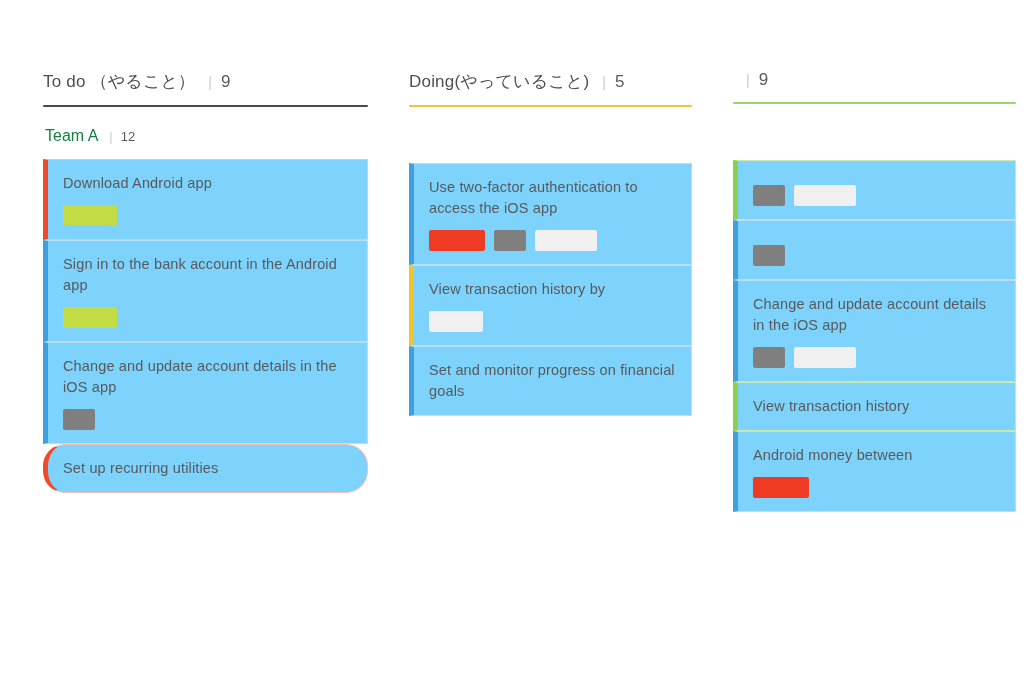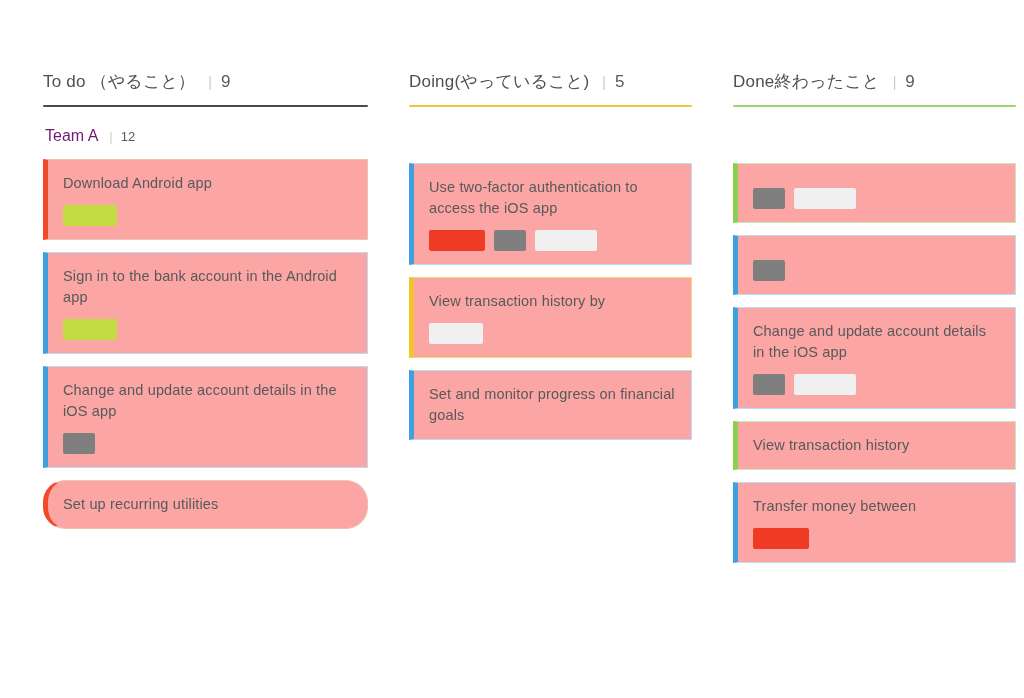--- a/index.html
+++ b/index.html
@@ -67,46 +67,45 @@
 
   
   .team-header {
     display: flex;
     align-items: baseline;
     padding: 20px 0 14px 2px;
     white-space: nowrap;
   }
   .team-name {
     font-size: 16px;
-    color: #701a75;
+    color: #15803d;
   }
   .team-sep {
     color: #cfcfcf;
     font-size: 13px;
     margin: 0 8px 0 11px;
   }
   .team-count {
     font-size: 13px;
     color: #5a5a5a;
   }
 
   .col-doing .cards-wrap,
   .col-done  .cards-wrap { padding-top: 56px; border-radius: 25px; }
   .col-todo  .cards-wrap { padding-top: 0; }
 
   
   .card {
     position: relative;
     box-sizing: border-box;
-    background: #fca5a5;
+    background: #7dd3fc;
     border: 1px solid #dedede;
     border-left-width: 5px;
     border-left-style: solid;
     padding: 13px 16px 13px 15px;
-    margin-bottom: 12px;
     min-height: 46px;
   }
   .card.accent-red    { border-left-color: #ef4a2a; border-color: #f3bfb2; border-left-color: #ef4a2a; }
   .card.accent-blue   { border-left-color: #3fa0e0; border-color: #bcdcf2; border-left-color: #3fa0e0; }
   .card.accent-yellow { border-left-color: #f2c230; border-color: #f5d97c; border-left-color: #f2c230; }
   .card.accent-green  { border-left-color: #8ccf4e; border-color: #cde8b2; border-left-color: #8ccf4e; }
 
   .card-title {
     font-size: 14.5px;
     line-height: 1.45;
@@ -192,21 +191,20 @@
             <span class="chip chip-light" style="background: rgb(240, 240, 240);"></span>
           </div>
         </div>
         <div class="card accent-blue" style="border-left-color: rgb(63, 160, 224);">
           <div class="card-title">Set and monitor progress on financial goals</div>
         </div>
       </div>
     </div>
     <div class="column col-done">
       <div class="col-header">
-        <span class="col-title">Done終わったこと</span>
         <span class="col-sep">|</span>
         <span class="col-count">9</span>
       </div>
       <div class="col-rule" style="background: rgb(159, 212, 106);"></div>
       <div class="cards-wrap">
         <div class="card accent-green" style="border-left-color: rgb(140, 207, 78);">
           <div class="chips">
             <span class="chip chip-gray" style="background: rgb(127, 127, 127);"></span>
             <span class="chip chip-light-wide" style="background: rgb(240, 240, 240);"></span>
           </div>
@@ -220,20 +218,20 @@
           <div class="card-title">Change and update account details in the iOS app</div>
           <div class="chips">
             <span class="chip chip-gray" style="background: rgb(127, 127, 127);"></span>
             <span class="chip chip-light-wide" style="background: rgb(240, 240, 240);"></span>
           </div>
         </div>
         <div class="card accent-green" style="border-left-color: rgb(140, 207, 78);">
           <div class="card-title">View transaction history</div>
         </div>
         <div class="card accent-blue" style="border-left-color: rgb(63, 160, 224);">
-          <div class="card-title">Transfer money between</div>
+          <div class="card-title">Android money between</div>
           <div class="chips">
             <span class="chip chip-red" style="background: rgb(239, 59, 36);"></span>
           </div>
         </div>
       </div>
     </div>
   </div>
 
 </body></html>

